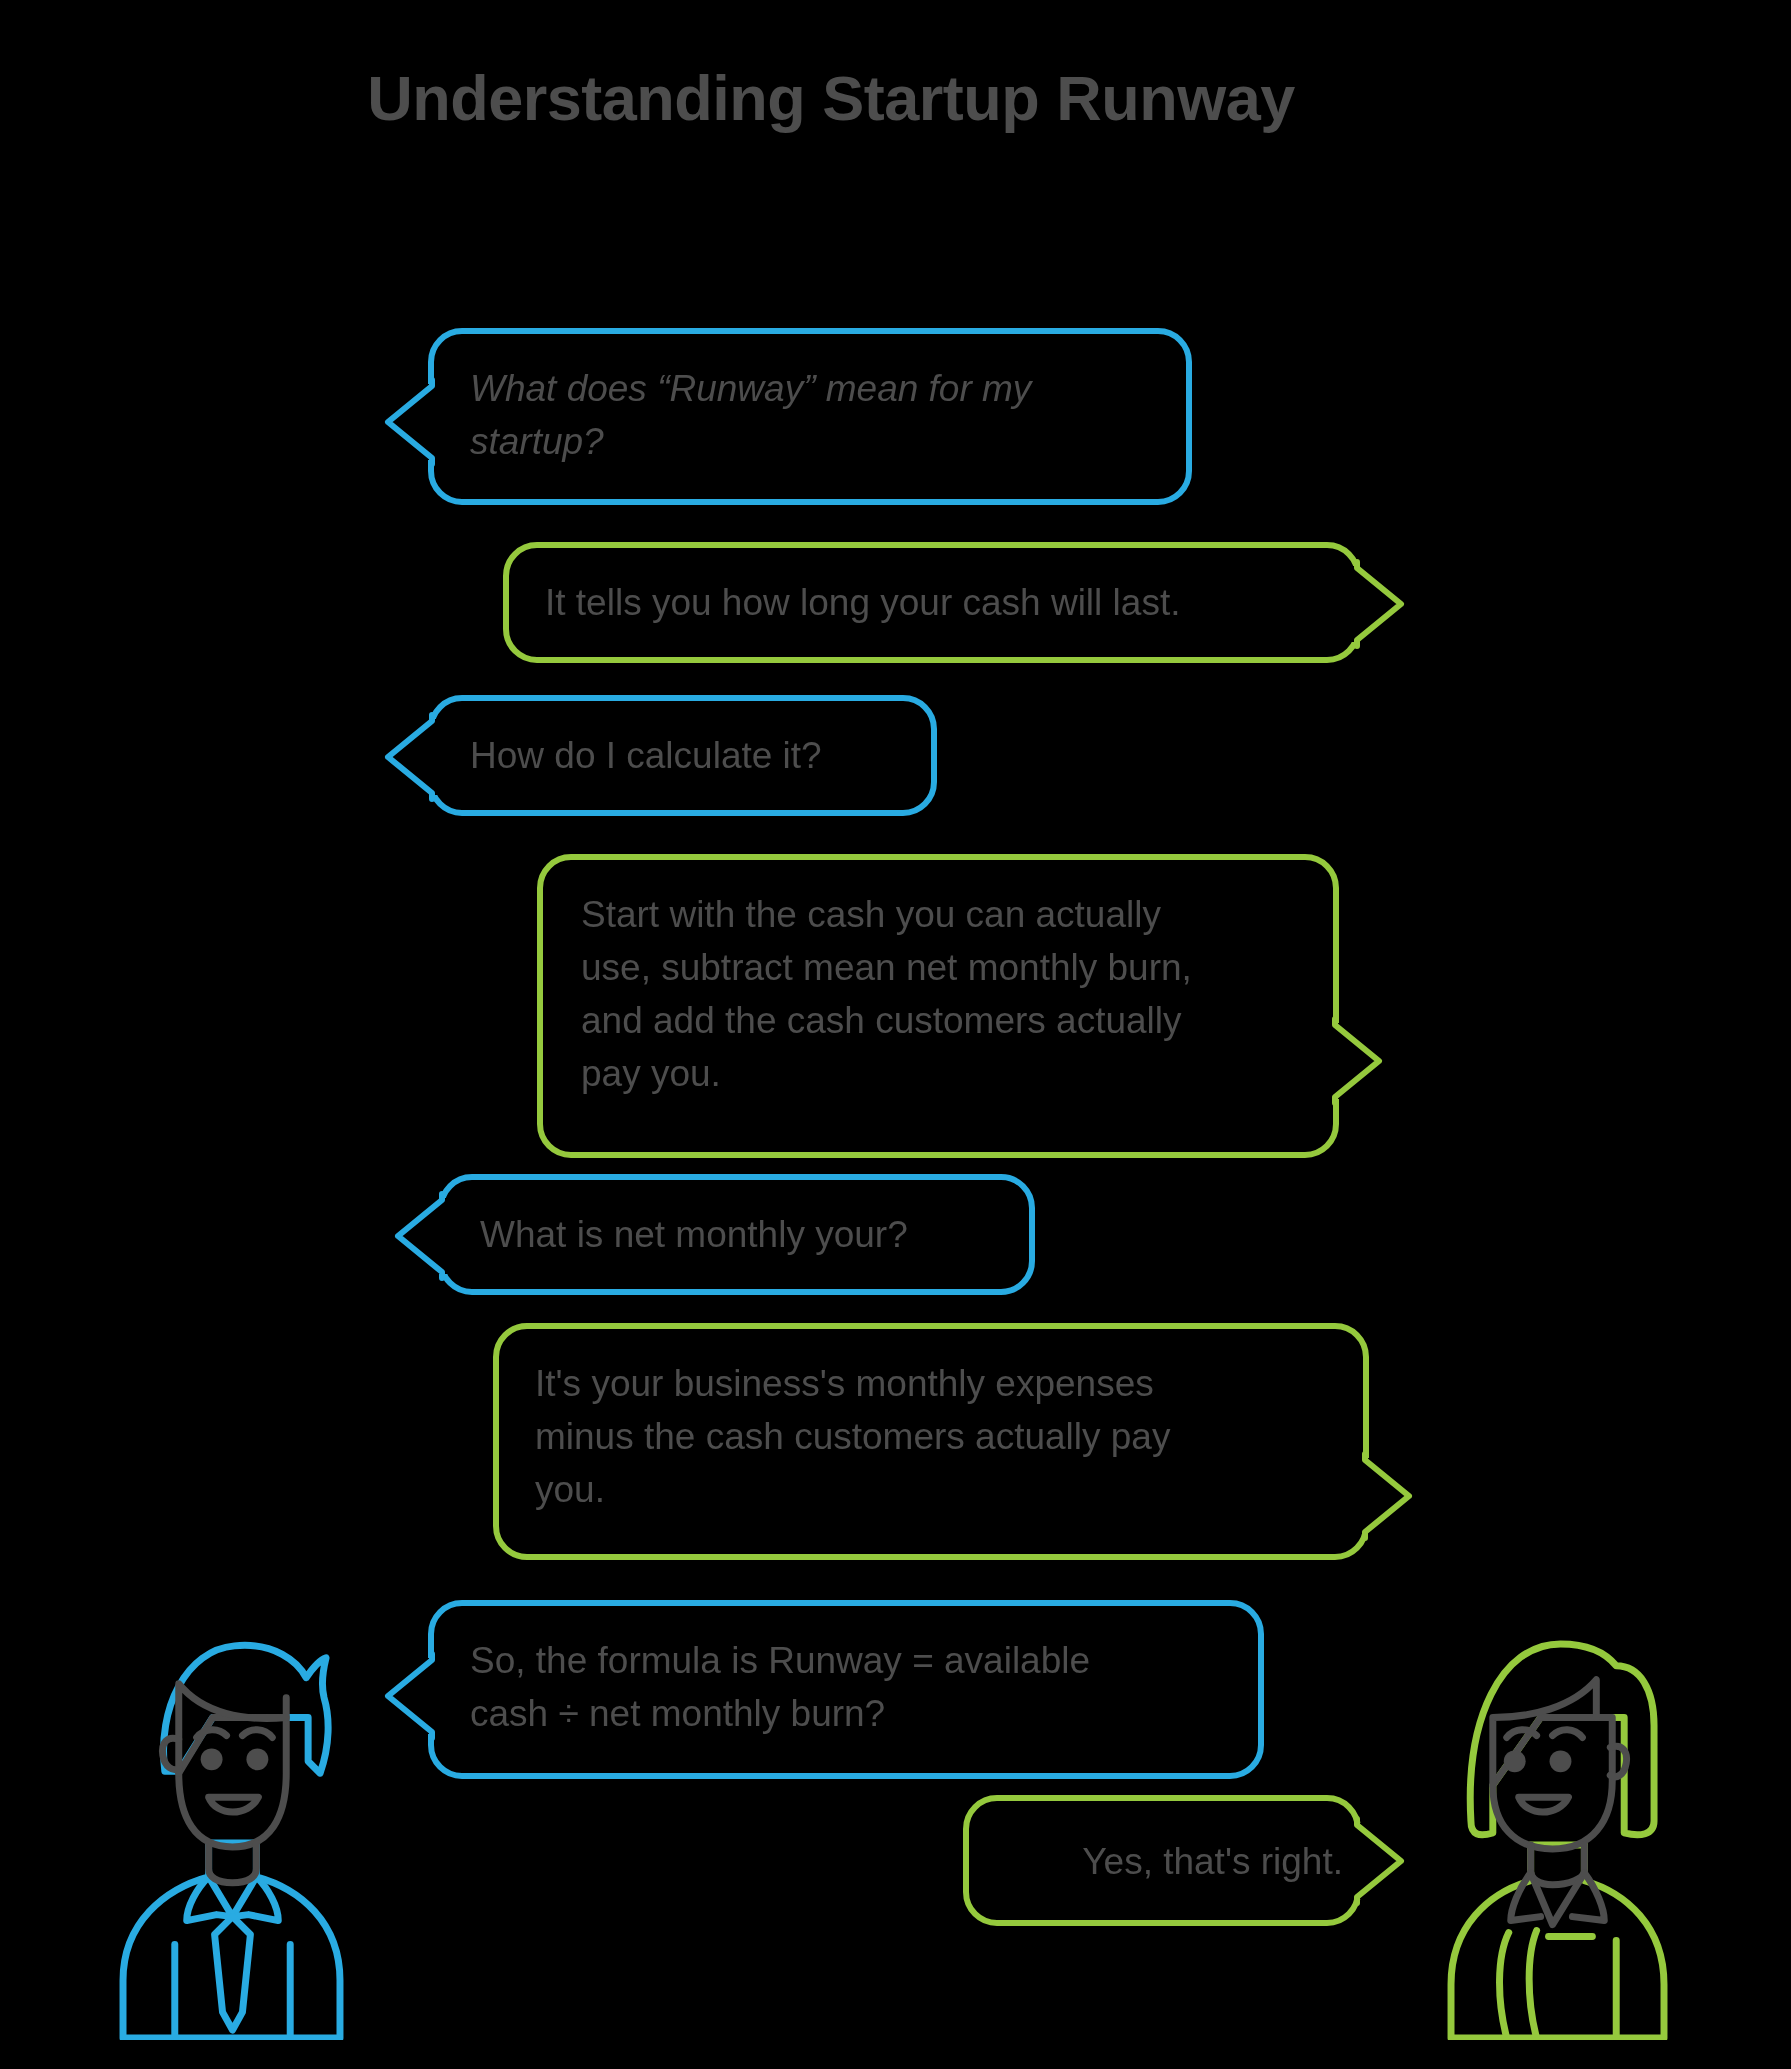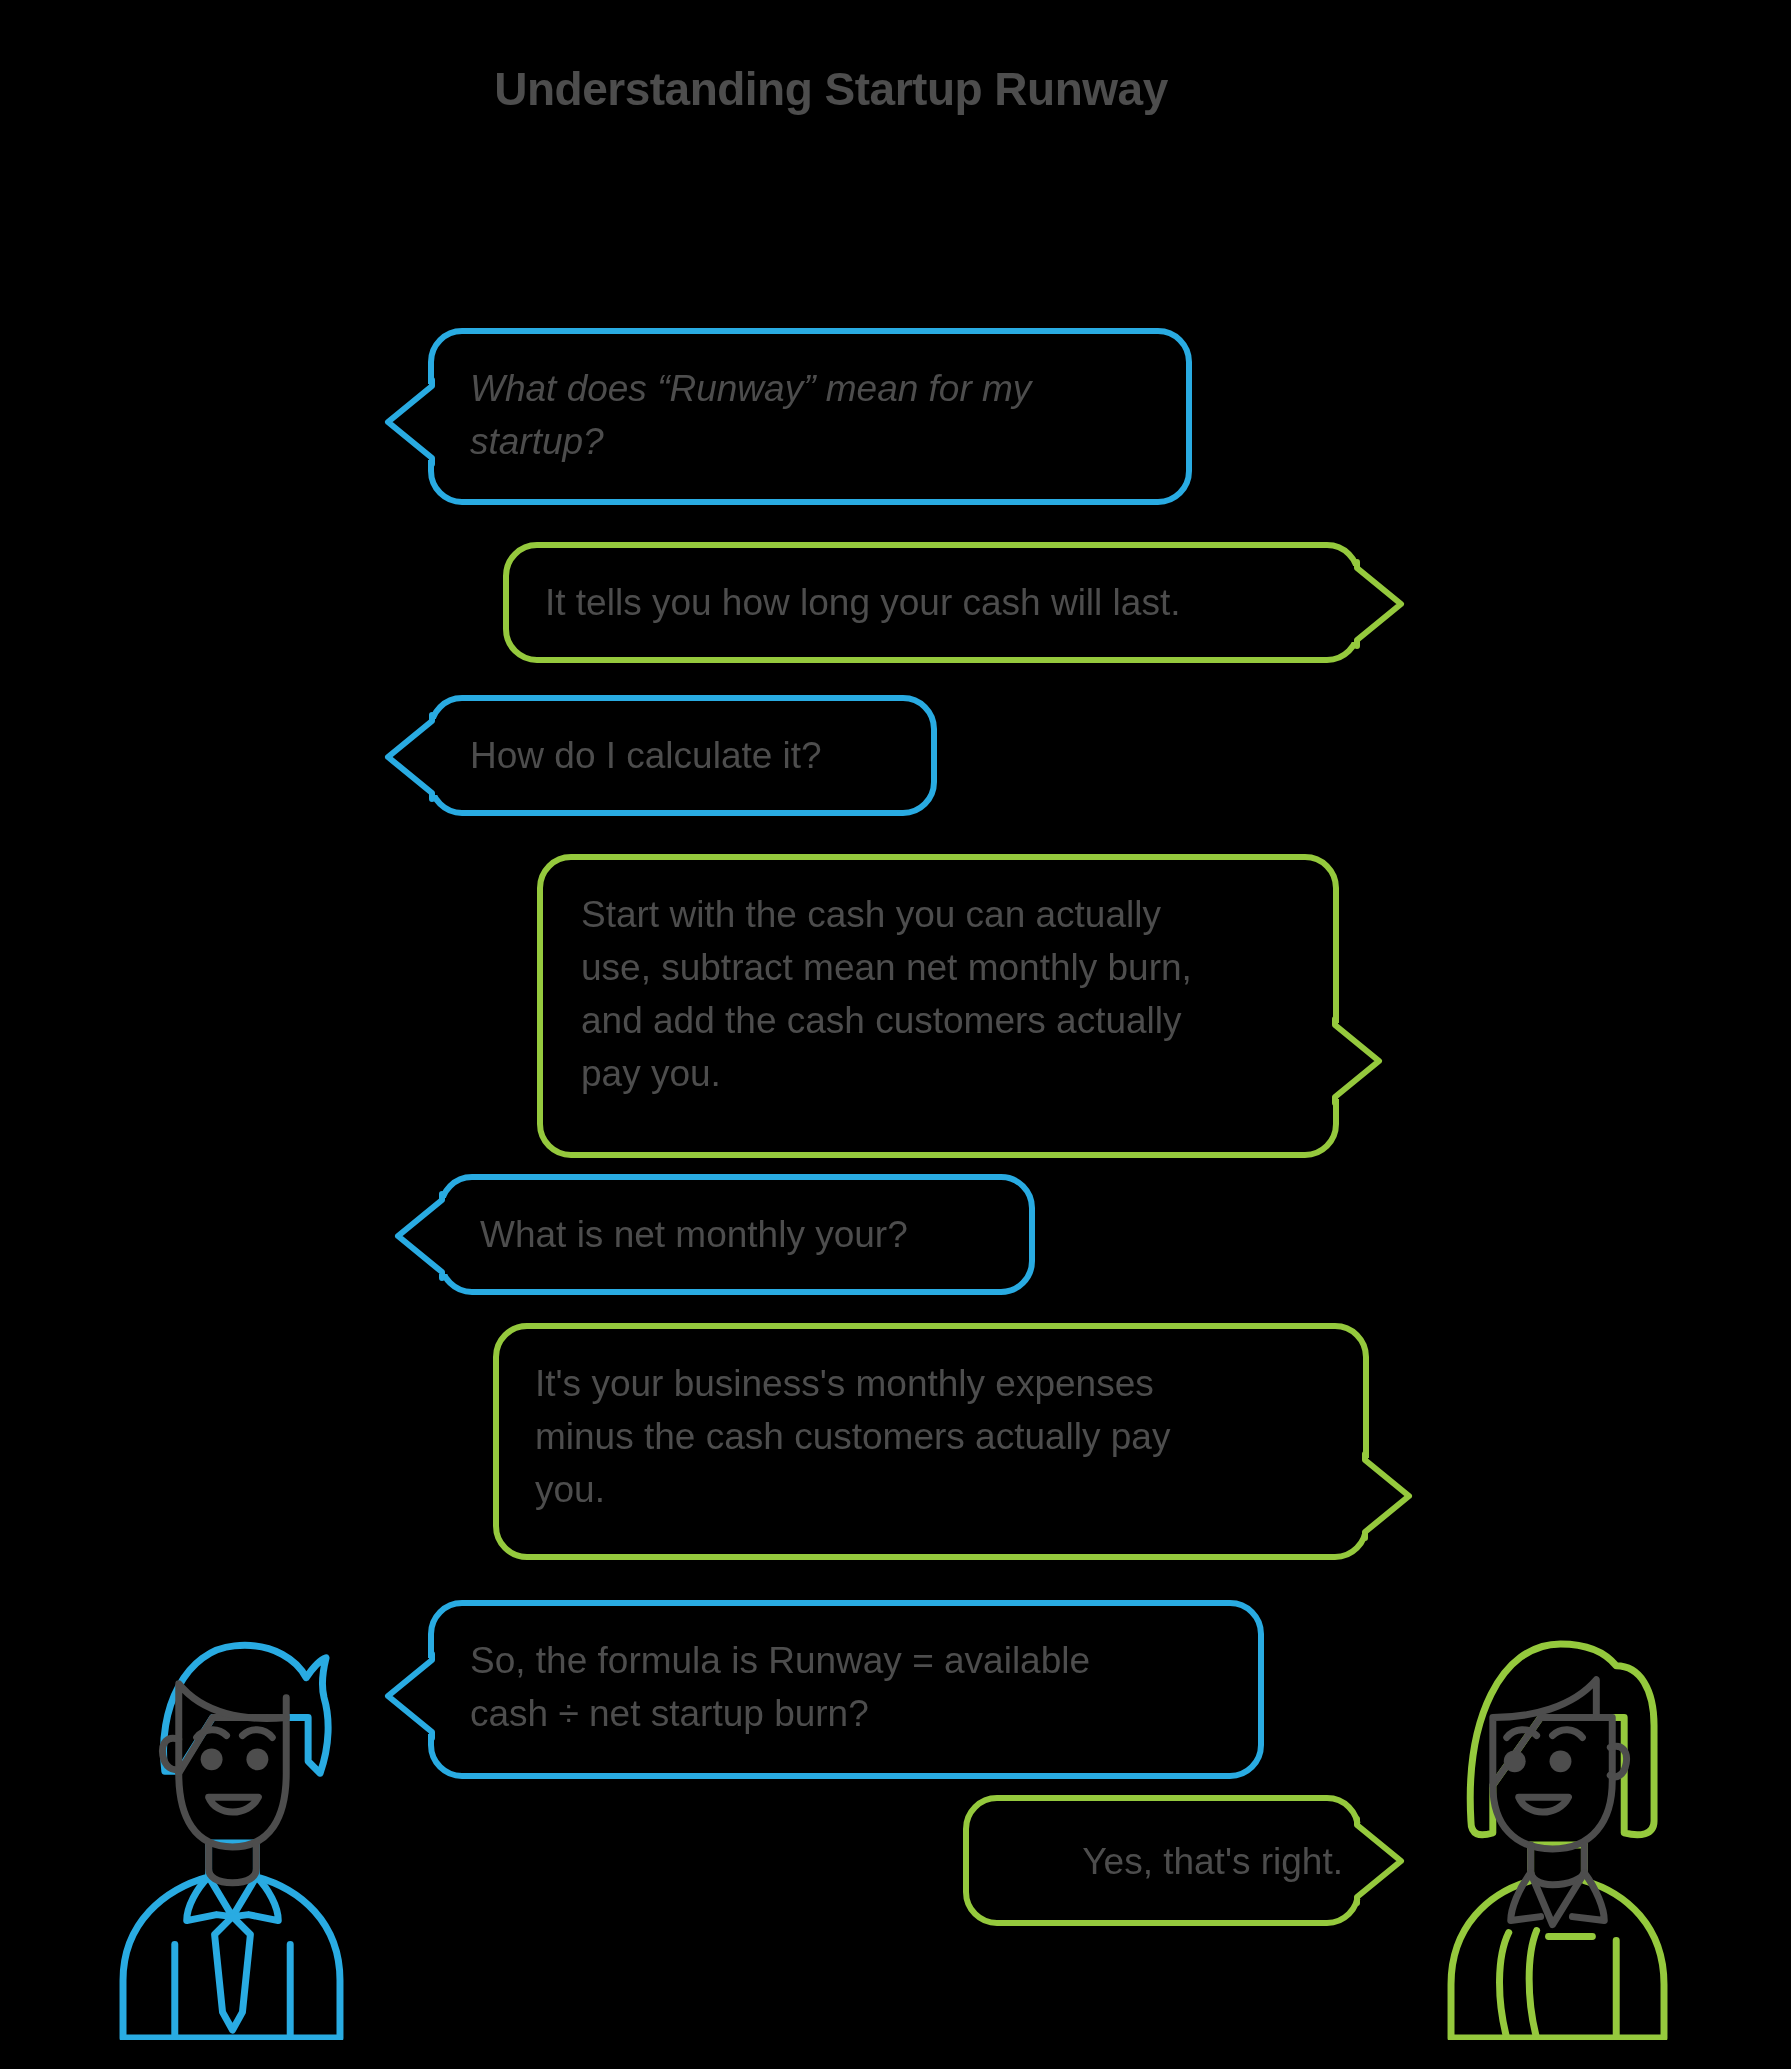--- a/index.html
+++ b/index.html
@@ -3,21 +3,21 @@
 <meta charset="utf-8">
 <style>
   html,body{margin:0;padding:0;background:#000;}
   body{width:1791px;height:2070px;position:relative;overflow:hidden;
        font-family:"Liberation Sans","DejaVu Sans",sans-serif;}
 
   #page-title{
     position:absolute;left:0;top:62px;width:1791px;
     text-align:center;
     color:#4d4d4d;
-    font-size:46px;
+    font-size:63px;
     font-weight:bold;
     letter-spacing:-0.5px;
     white-space:nowrap;
   }
   
   #page-title{padding-right:129px;box-sizing:border-box;}
 
   .bubble{position:absolute;box-sizing:border-box;}
   .bubble .body{
     position:absolute;inset:0;
@@ -126,21 +126,21 @@
 
 <div class="bubble blue" style="left:428px;top:1600px;width:836px;height:179px;">
   <div class="body"></div>
   <div class="notch" style="left:-4px;top:58px;width:14px;height:76px;"></div>
   <div class="tail" style="left:-46px;top:48px;width:50px;height:96px;">
     <svg width="50" height="96" viewBox="0 0 50 96">
       <path d="M50 6 L50 12 L6 48 L50 84 L50 90" fill="none" stroke="#29abe2" stroke-width="6" stroke-linecap="round" stroke-linejoin="round"></path>
     </svg>
   </div>
   <div class="txt" style="left:42px;top:34px;width:766px;">So, the formula is Runway = available
-cash ÷ net startup burn?</div>
+cash ÷ net monthly burn?</div>
 </div>
 
 <div class="bubble green" style="left:963px;top:1795px;width:398px;height:131px;">
   <div class="body"></div>
   <div class="notch" style="right:-4px;top:28px;width:14px;height:76px;"></div>
   <div class="tail" style="right:-46px;top:18px;width:50px;height:96px;">
     <svg width="50" height="96" viewBox="0 0 50 96">
       <path d="M0 6 L0 12 L44 48 L0 84 L0 90" fill="none" stroke="#95c93d" stroke-width="6" stroke-linecap="round" stroke-linejoin="round"></path>
     </svg>
   </div>

